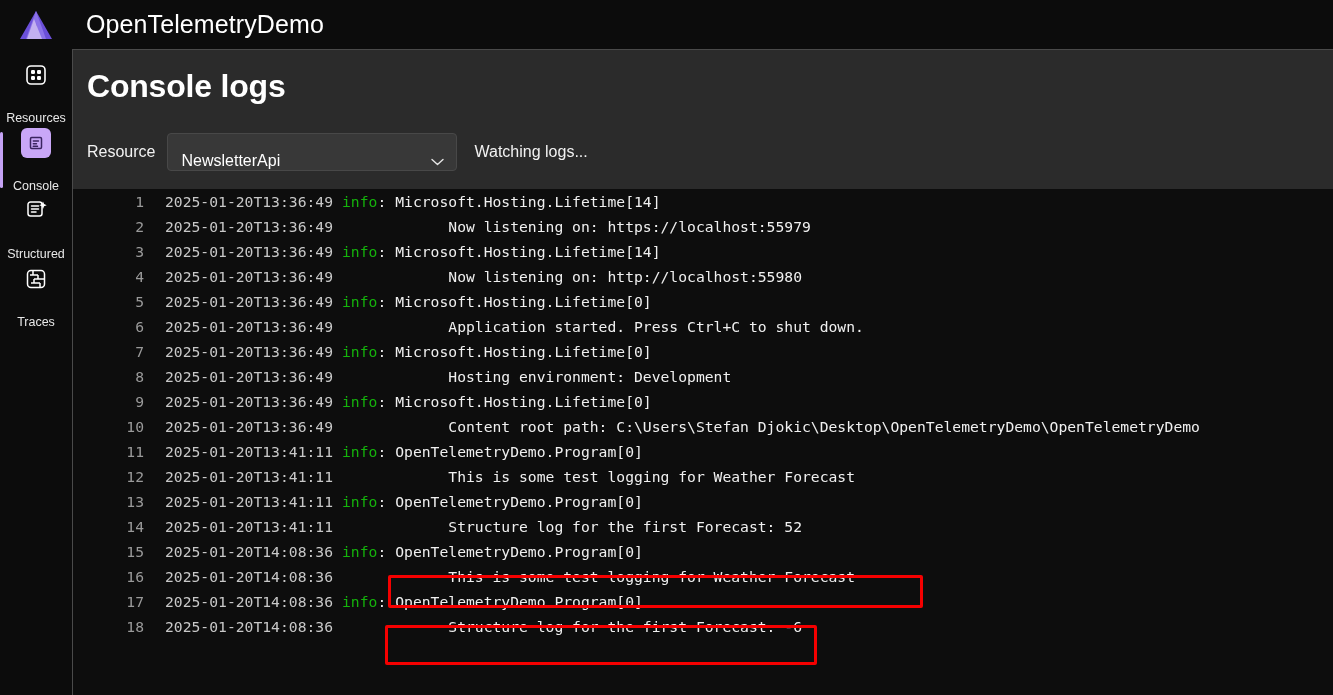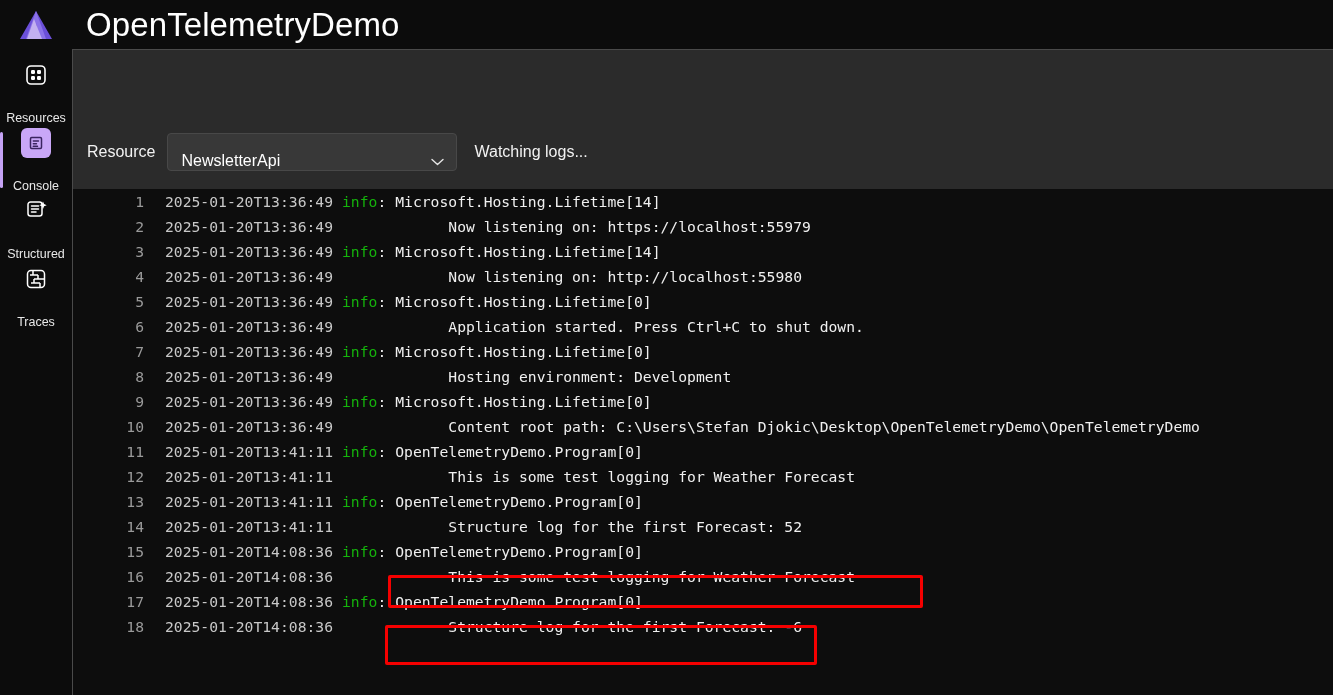--- a/index.html
+++ b/index.html
@@ -20,21 +20,21 @@
     position: absolute; left: 0; top: 0;
     width: 1333px; height: 49px;
     background: #0c0c0c;
     display: flex; align-items: center;
   }
   #brand-logo {
     width: 72px; height: 49px;
     display: flex; align-items: center; justify-content: center;
   }
   #app-title {
-    font-size: 33px;
+    font-size: 25px;
     color: #ffffff;
     letter-spacing: .1px;
     margin-left: 14px;
     font-weight: 400;
   }
 
   
   #sidebar {
     position: absolute; left: 0; top: 49px;
     width: 72px; height: 646px;
@@ -246,20 +246,21 @@
       </span>
       <span class="nav-label">Traces</span>
     </div>
 
 
   </div>
 
   <div id="content">
 
     <div id="panel-head">
+      <div id="page-title">Console logs</div>
 
       <div id="filter-row">
         <div id="resource-label">Resource</div>
 
         <div id="resource-select">
           <span class="sel-value">NewsletterApi</span>
           <span>
             <svg width="13" height="8" viewBox="0 0 13 8" fill="none" stroke="#e6e6e6" stroke-width="1.4" stroke-linecap="round" stroke-linejoin="round">
               <polyline points="1,1.5 6.5,6.5 12,1.5"></polyline>
             </svg>

